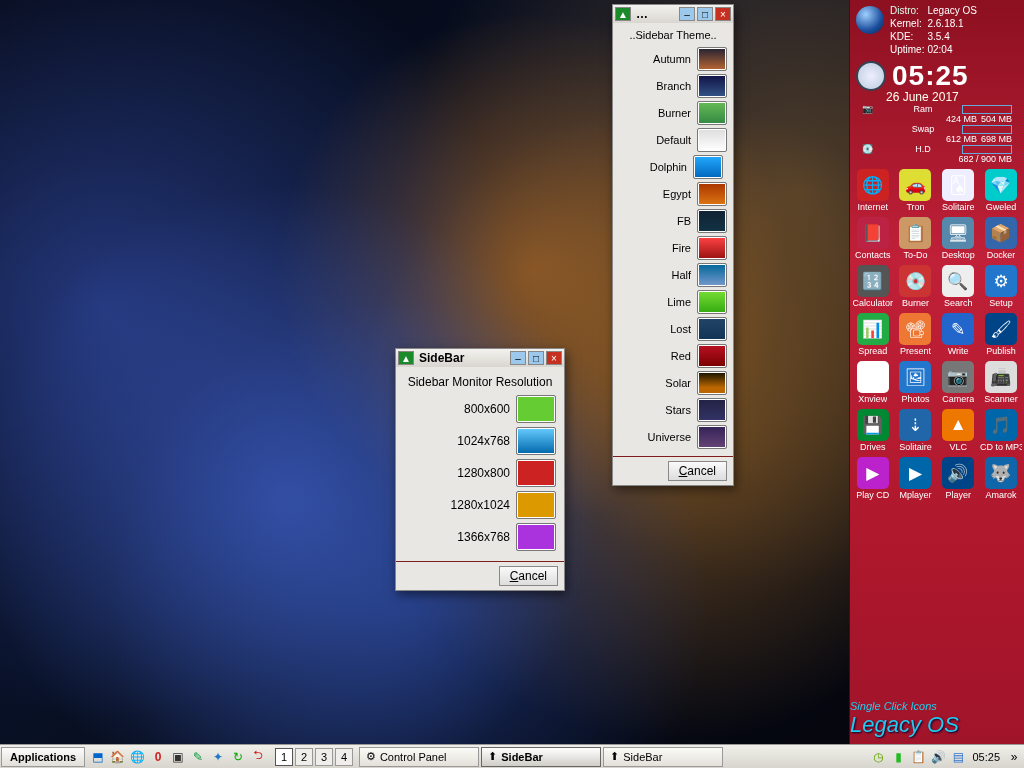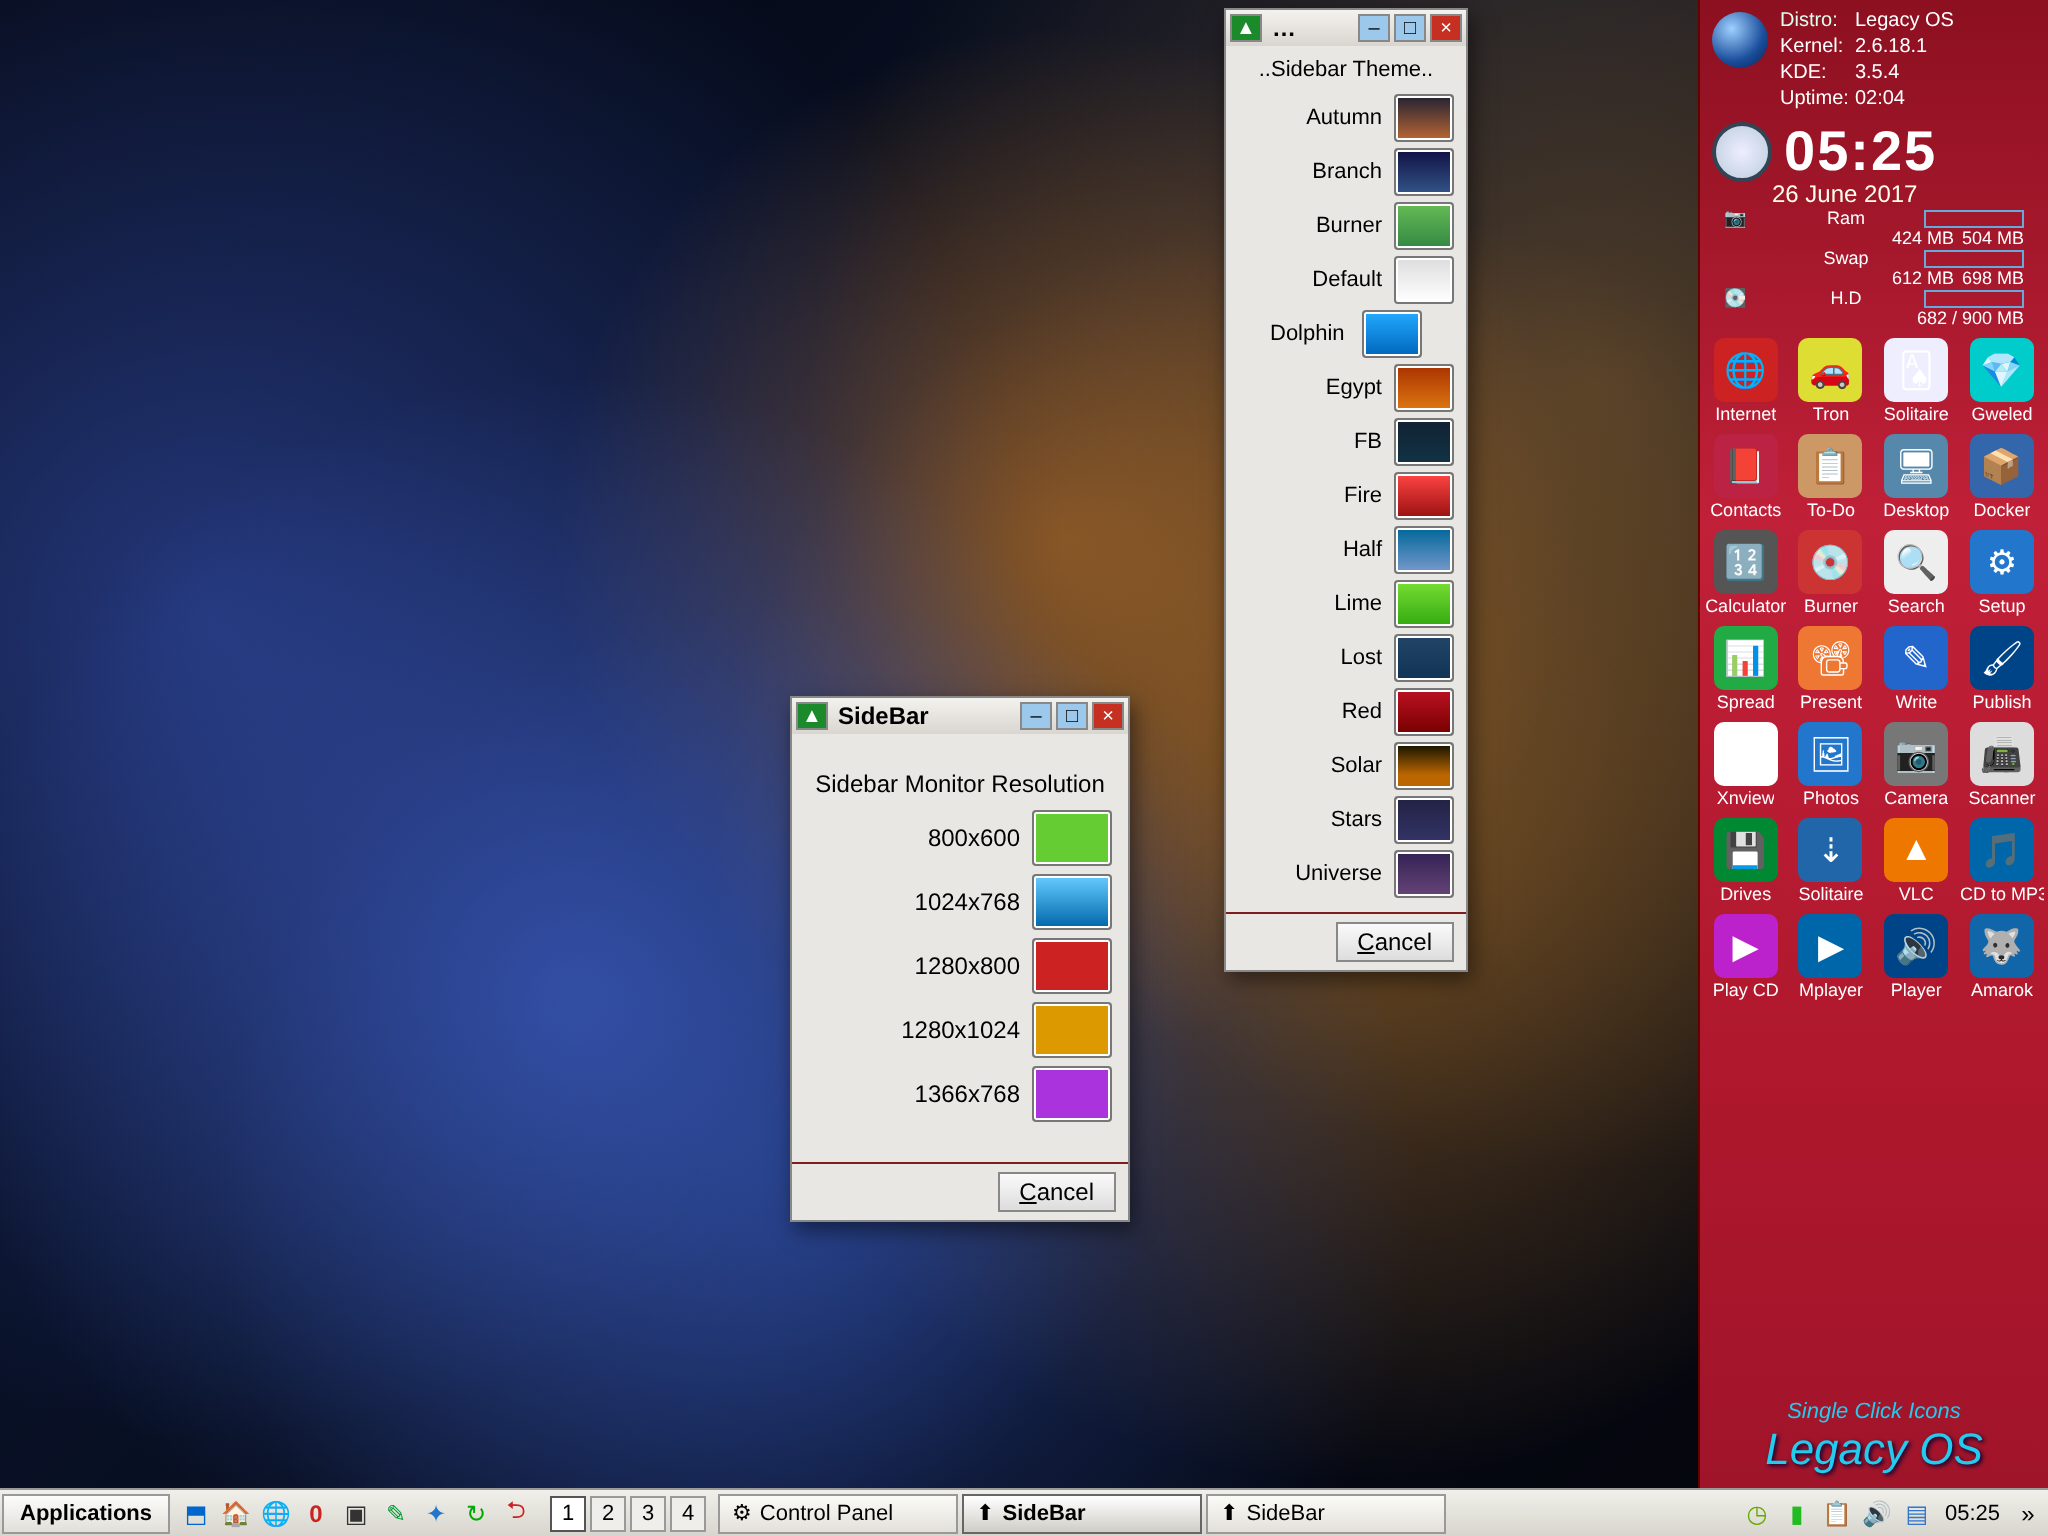--- a/index.html
+++ b/index.html
@@ -34,33 +34,33 @@
 .bar{height:10px;border:1px solid #6ad;background:linear-gradient(90deg,#39f 60%,#013 60%);width:100px;display:inline-block}
 .bar2{width:50px;height:9px;border:1px solid #6ad;display:inline-block}
 .barrow{display:flex;justify-content:space-between;align-items:center;padding:0 6px;font-size:9px}
 .barfill{height:100%;background:#2af}
 .statpair{display:flex;gap:4px;justify-content:flex-end;padding-right:6px;font-size:9px}
 
 .iconpane{flex:1;display:grid;grid-template-columns:repeat(4,1fr);gap:1px;padding:3px 2px;align-content:start}
 .appicon{display:flex;flex-direction:column;align-items:center;cursor:pointer;padding:2px 0}
 .appicon .glyph{width:32px;height:32px;border-radius:5px;display:flex;align-items:center;justify-content:center;font-size:17px}
 .appicon .lbl{font-size:9px;color:#fff;margin-top:1px;text-align:left;white-space:nowrap;overflow:hidden;max-width:42px}
-.sp-footer{text-align:center;padding:2px 0 6px}
+.sp-footer{padding:2px 0 6px}
 .sci{font-style:italic;color:#2ce;font-size:11px}
 .brand{font-size:22px;color:#2ce;font-style:italic;text-shadow:1px 1px 2px #003}
 
 
 .win{position:absolute;background:#e9e7e3;border:1px solid #888;box-shadow:2px 4px 10px rgba(0,0,0,.5);font-size:12px}
 .titlebar{display:flex;align-items:center;height:18px;background:linear-gradient(#f4f2ee,#d9d6d0);padding:0 2px;gap:2px}
 .tb-btn{width:16px;height:14px;border:1px solid #888;display:flex;align-items:center;justify-content:center;font-size:10px}
 .tb-up{background:#1a8a2a;color:#fff}
 .tb-close{background:#c53020;color:#fff}
 .tb-min,.tb-max{background:#9cc8ec}
 .titlebar .title{flex:1;font-weight:bold;padding-left:3px}
-.win .content{padding:16px 8px}
+.win .content{padding:6px 8px}
 .dlglabel{text-align:center;margin:2px 0 6px;font-size:12px}
 
 .optrow{display:flex;align-items:center;justify-content:flex-end;gap:6px;margin:4px 0}
 .optrow .txt{font-size:12px}
 .thumb{width:40px;height:28px;border:1px solid #777;border-radius:2px;box-shadow:inset 0 0 0 1px #fff}
 .btnbar{display:flex;justify-content:flex-end;padding:4px 6px;border-top:1px solid #7f1d1d}
 .btn{border:1px solid #888;background:linear-gradient(#fafafa,#ddd);padding:2px 10px;font-size:12px;cursor:pointer}
 .btn u{text-decoration:underline}
 
 
@@ -310,21 +310,21 @@
           <span class="thumb" style="width:30px;height:24px;background:linear-gradient(#114,#358)"></span>
         </div>
         <div class="optrow" style="margin: 3px 0px;">
           <span class="txt" style="font-size:11px">Burner</span>
           <span class="thumb" style="width:30px;height:24px;background:linear-gradient(#6b5,#384)"></span>
         </div>
         <div class="optrow" style="margin: 3px 0px;">
           <span class="txt" style="font-size:11px">Default</span>
           <span class="thumb" style="width:30px;height:24px;background:linear-gradient(#ddd,#fff)"></span>
         </div>
-        <div class="optrow" style="margin: 3px 16px; justify-content: space-between;">
+        <div class="optrow" style="margin: 3px 4px;">
           <span class="txt" style="font-size:11px">Dolphin</span>
           <span class="thumb" style="width:30px;height:24px;background:linear-gradient(#2af,#06b)"></span>
         </div>
         <div class="optrow" style="margin: 3px 0px;">
           <span class="txt" style="font-size:11px">Egypt</span>
           <span class="thumb" style="width:30px;height:24px;background:linear-gradient(#a30,#d71)"></span>
         </div>
         <div class="optrow" style="margin: 3px 0px;">
           <span class="txt" style="font-size:11px">FB</span>
           <span class="thumb" style="width:30px;height:24px;background:linear-gradient(#123,#134)"></span>

